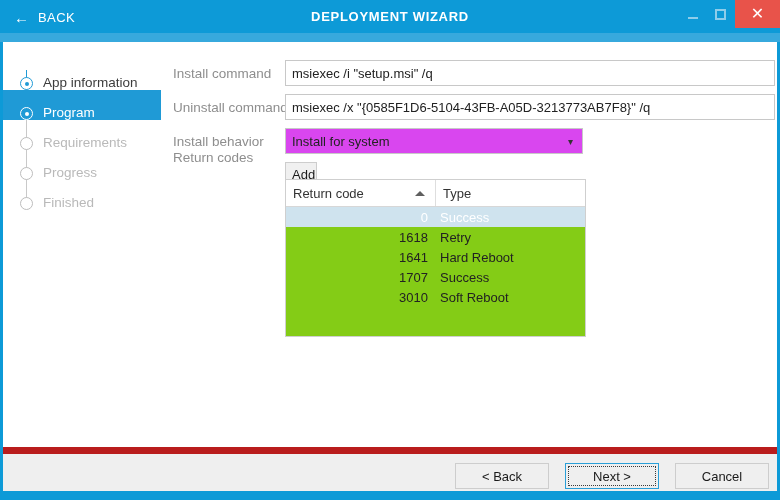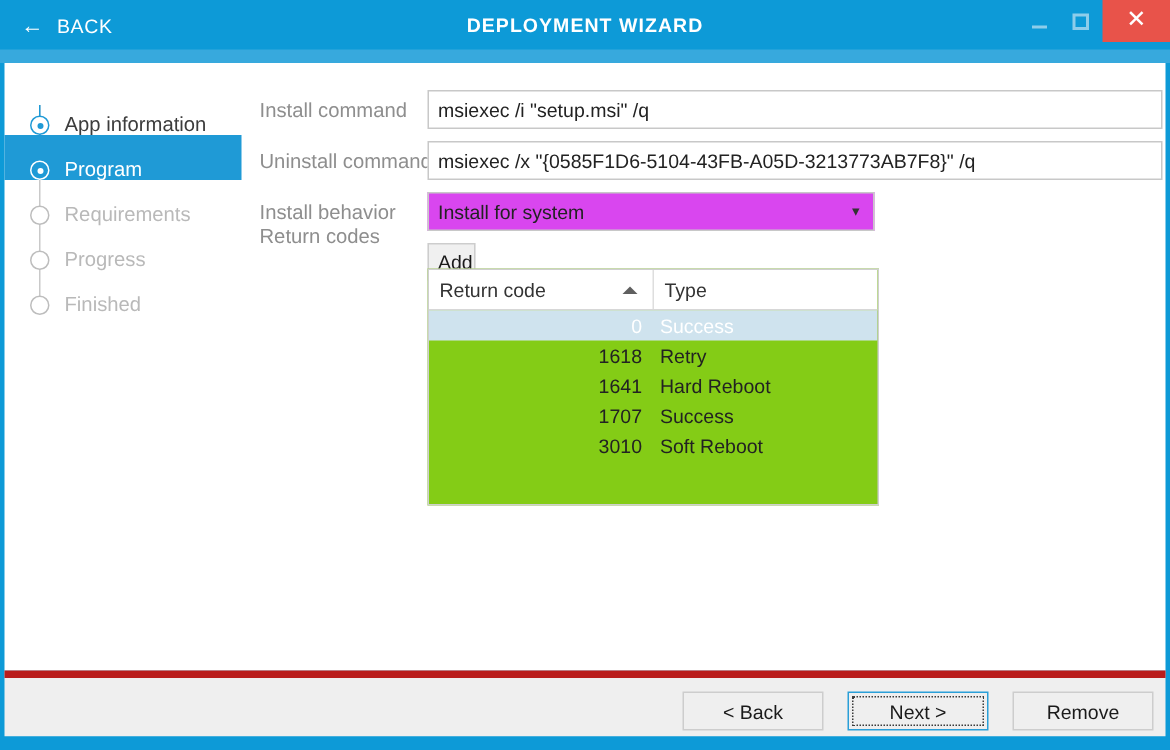--- a/index.html
+++ b/index.html
@@ -286,21 +286,21 @@
     flex: 1;
     padding-left: 8px;
     box-sizing: border-box;
   }
   
   .footer {
     position: absolute;
     left: 3px; top: 447px;
     width: 774px; height: 44px;
     background: #efefef;
-    border-top: 5px solid #b91c1c;
+    border-top: 7px solid #b91c1c;
     box-sizing: border-box;
   }
   .foot-btn {
     position: absolute;
     top: 9px;
     width: 94px; height: 26px;
     box-sizing: border-box;
     border: 1px solid #cdcdcd;
     background: #efefef;
     font-family: "Liberation Sans", sans-serif;
@@ -432,17 +432,17 @@
 
     </div>
   </div>
 
   <div class="footer">
     <button class="foot-btn" style="left:452px;">&lt; Back</button>
     <button class="foot-btn primary" style="left:562px;">
       <span>Next &gt;</span>
       <span class="focus-ring"></span>
     </button>
-    <button class="foot-btn" style="left:672px;">Remove</button>
+    <button class="foot-btn" style="left:672px;">Cancel</button>
   </div>
 
   <div class="bottom-band"></div>
 </div>
 
 </body></html>

